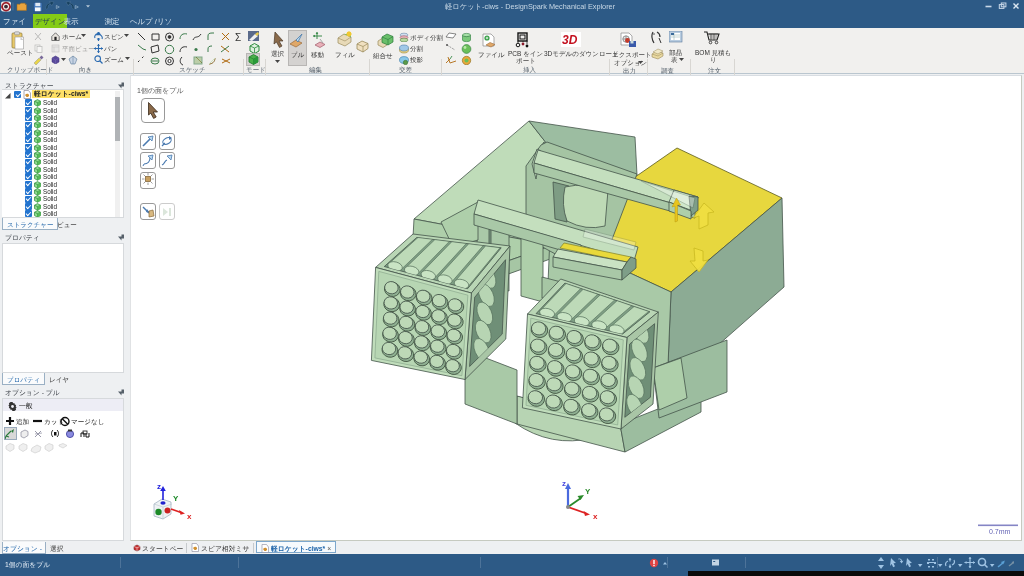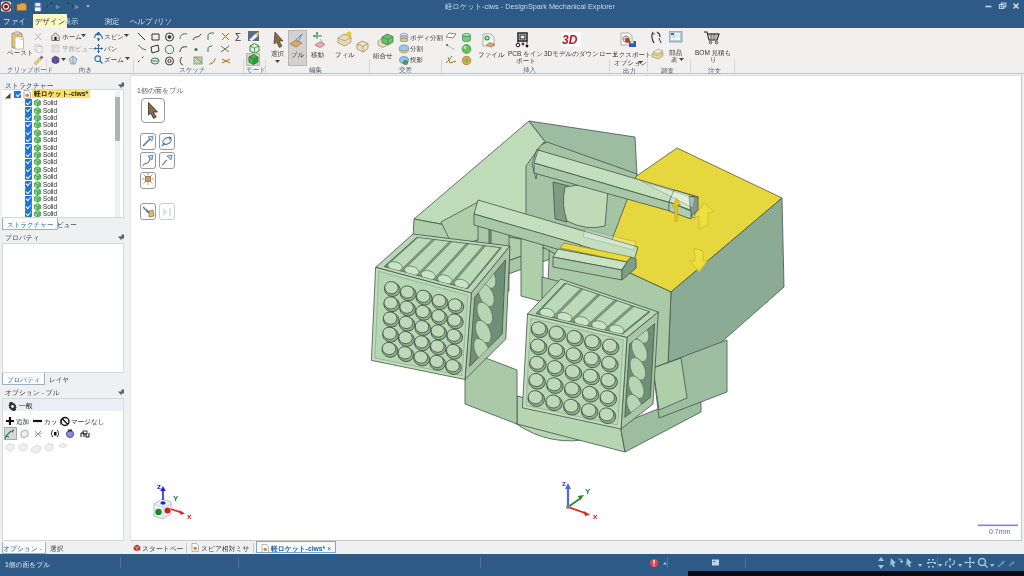--- a/index.html
+++ b/index.html
@@ -57,21 +57,21 @@
  <svg class="abs" style="left:980px;top:0" width="44" height="14" viewBox="0 0 44 14">
   <rect x="5.5" y="5.7" width="6" height="1.6" fill="#c8d8e8"></rect>
   <rect x="19.3" y="4.6" width="4.6" height="3.8" fill="none" stroke="#c8d8e8" stroke-width="1"></rect>
   <rect x="21.3" y="3" width="4.6" height="3.8" fill="none" stroke="#c8d8e8" stroke-width="1"></rect>
   <path d="M33.5 3.5l5 5m0-5l-5 5" stroke="#dce8f2" stroke-width="1.4"></path>
  </svg>
 </div>
 
 <div class="abs" id="menurow">
  <div class="mtab" style="left:0px;width:29px;">ファイル</div>
- <div class="mtab" style="left:33px;width:34px;background:#fef9c3;color:#223c55;">デザイン</div>
+ <div class="mtab" style="left:33px;width:34px;background:#84cc16;color:#223c55;">デザイン</div>
  <div class="mtab" style="left:58px;width:26px;">表示</div>
  <div class="mtab" style="left:99px;width:26px;">測定</div>
  <div class="mtab" style="left:128px;width:46px;">ヘルプ /リソース</div>
 </div>
 
 <div class="abs" id="ribbon">
 
  <svg class="ricon" style="left:11px;top:3px" width="14" height="20" viewBox="0 0 14 20">
   <rect x="1" y="2" width="10" height="15" rx="1" fill="#e8c96a" stroke="#8c7a3a" stroke-width=".7"></rect>
   <rect x="3.5" y=".8" width="5" height="3" rx="1" fill="#d8d8d8" stroke="#888" stroke-width=".6"></rect>

